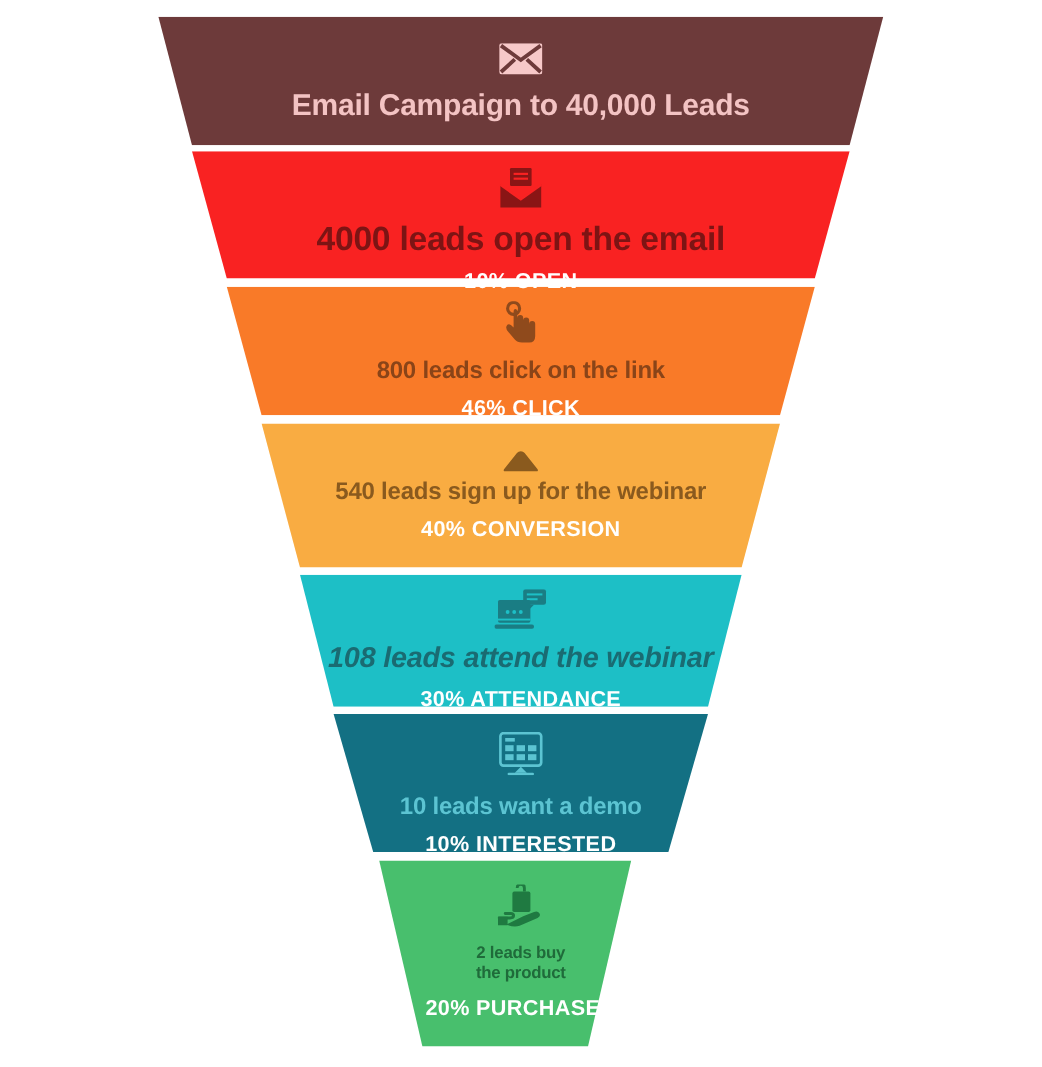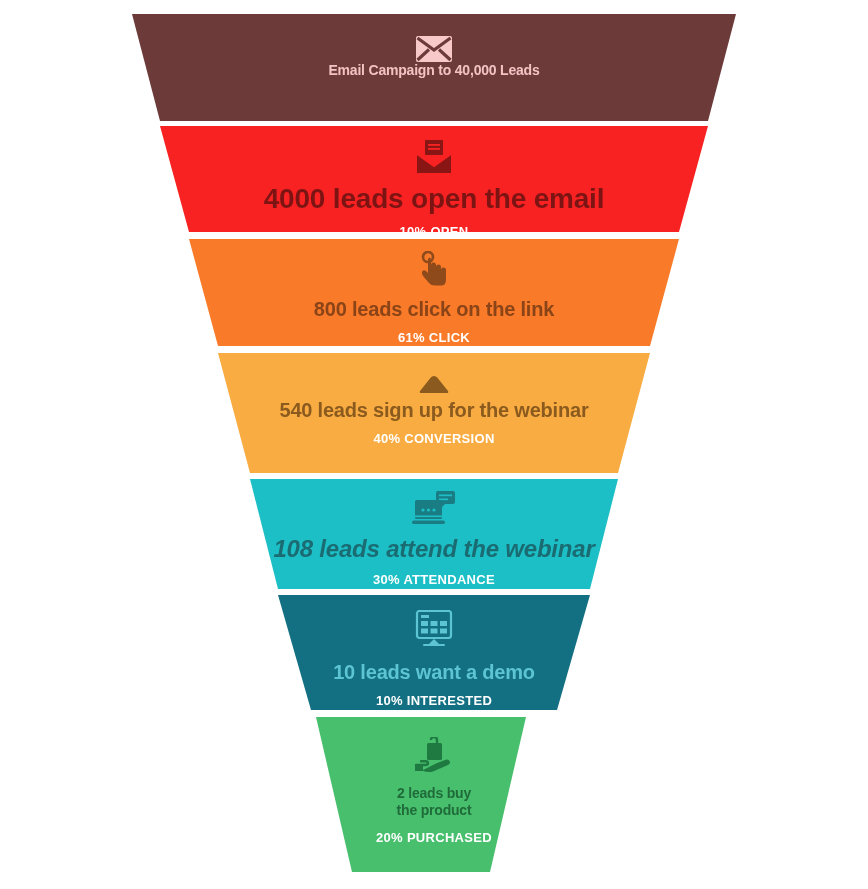--- a/index.html
+++ b/index.html
@@ -73,29 +73,29 @@
   .s6 { top: 717px; height: 155px; }
 
   .s0 .stage-icon { margin-top: 22px; }
   .s1 .stage-icon { margin-top: 14px; }
   .s2 .stage-icon { margin-top: 12px; }
   .s3 .stage-icon { margin-top: 22px; }
   .s4 .stage-icon { margin-top: 12px; }
   .s5 .stage-icon { margin-top: 15px; }
   .s6 .stage-icon { margin-top: 20px; }
 
-  .s0 .stage-label { margin-top: 0; font-size: 14px; }
+  .s0 .stage-label { margin-top: 12px; font-size: 25px; }
   .s1 .stage-label { margin-top: 9px;  font-size: 28px; }
   .s2 .stage-label { margin-top: 11px; font-size: 20px; }
   .s3 .stage-label { margin-top: 6px;  font-size: 20px; }
   .s4 .stage-label { margin-top: 8px;  font-size: 24px; font-style: italic; }
   .s5 .stage-label { margin-top: 15px;  font-size: 20px; }
   .s6 .stage-label { margin-top: 10px; font-size: 14px; line-height: 1.22; }
 
-  .stage-sublabel { margin-top: 9px; font-size: 13px; }
+  .stage-sublabel { margin-top: 9px; font-size: 18px; }
   .s6 .stage-sublabel { margin-top: 11px; }
 </style>
 </head>
 <body>
 
 <div id="funnel-root">
 
   <div class="funnel-stage s0">
     <svg class="stage-shape" viewBox="0 0 868 107" preserveAspectRatio="none">
       <polygon points="132,0 736,0 708,107 160,107" fill="#6d3a3a"></polygon>
@@ -136,21 +136,21 @@
       <polygon points="189,0 679,0 650,107 218,107" fill="#f97a28"></polygon>
     </svg>
     <div class="stage-content">
       <span class="stage-icon">
         <svg width="34" height="36" viewBox="0 0 34 36">
           <circle cx="11" cy="6" r="5" fill="none" stroke="#8f4a1c" stroke-width="2.6"></circle>
           <path d="M11 9 L11 22 L9 20 Q6 18 5 21 Q4.3 23 6.5 25.5 L12 32 Q14 34.5 18 34.5 L24 34.5 Q29 34.5 29 29 L29 19 Q29 16.5 26.5 16.5 Q24 16.5 24 19 L24 16 Q24 13.5 21.5 13.5 Q19 13.5 19 16 L19 14 Q19 11.5 16.5 11.5 Q14 11.5 14 14 L14 9 Q14 6.5 12.5 6.5 Q11 6.5 11 9 Z" fill="#8f4a1c"></path>
         </svg>
       </span>
       <div class="stage-label" style="color:#8a4418">800 leads click on the link</div>
-      <div class="stage-sublabel">61% CLICK</div>
+      <div class="stage-sublabel">46% CLICK</div>
     </div>
   </div>
 
   <div class="funnel-stage s3">
     <svg class="stage-shape" viewBox="0 0 868 120" preserveAspectRatio="none">
       <polygon points="218,0 650,0 618,120 250,120" fill="#f9ac42"></polygon>
     </svg>
     <div class="stage-content">
       <span class="stage-icon">
         <svg width="32" height="18" viewBox="0 0 32 18">

